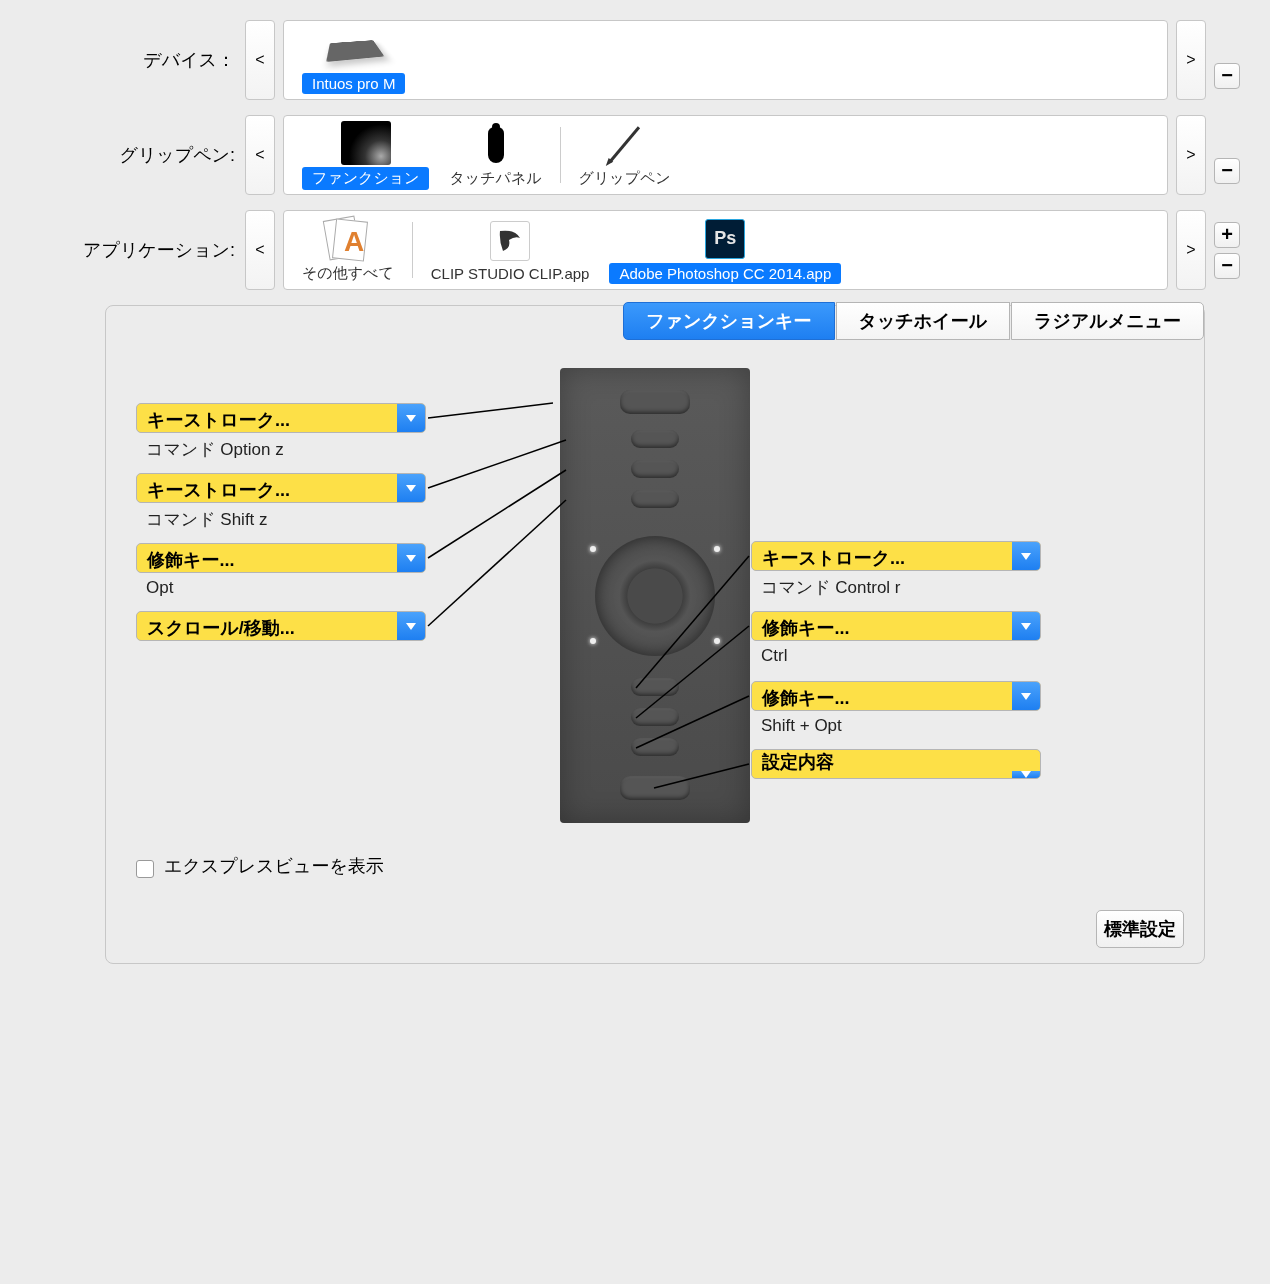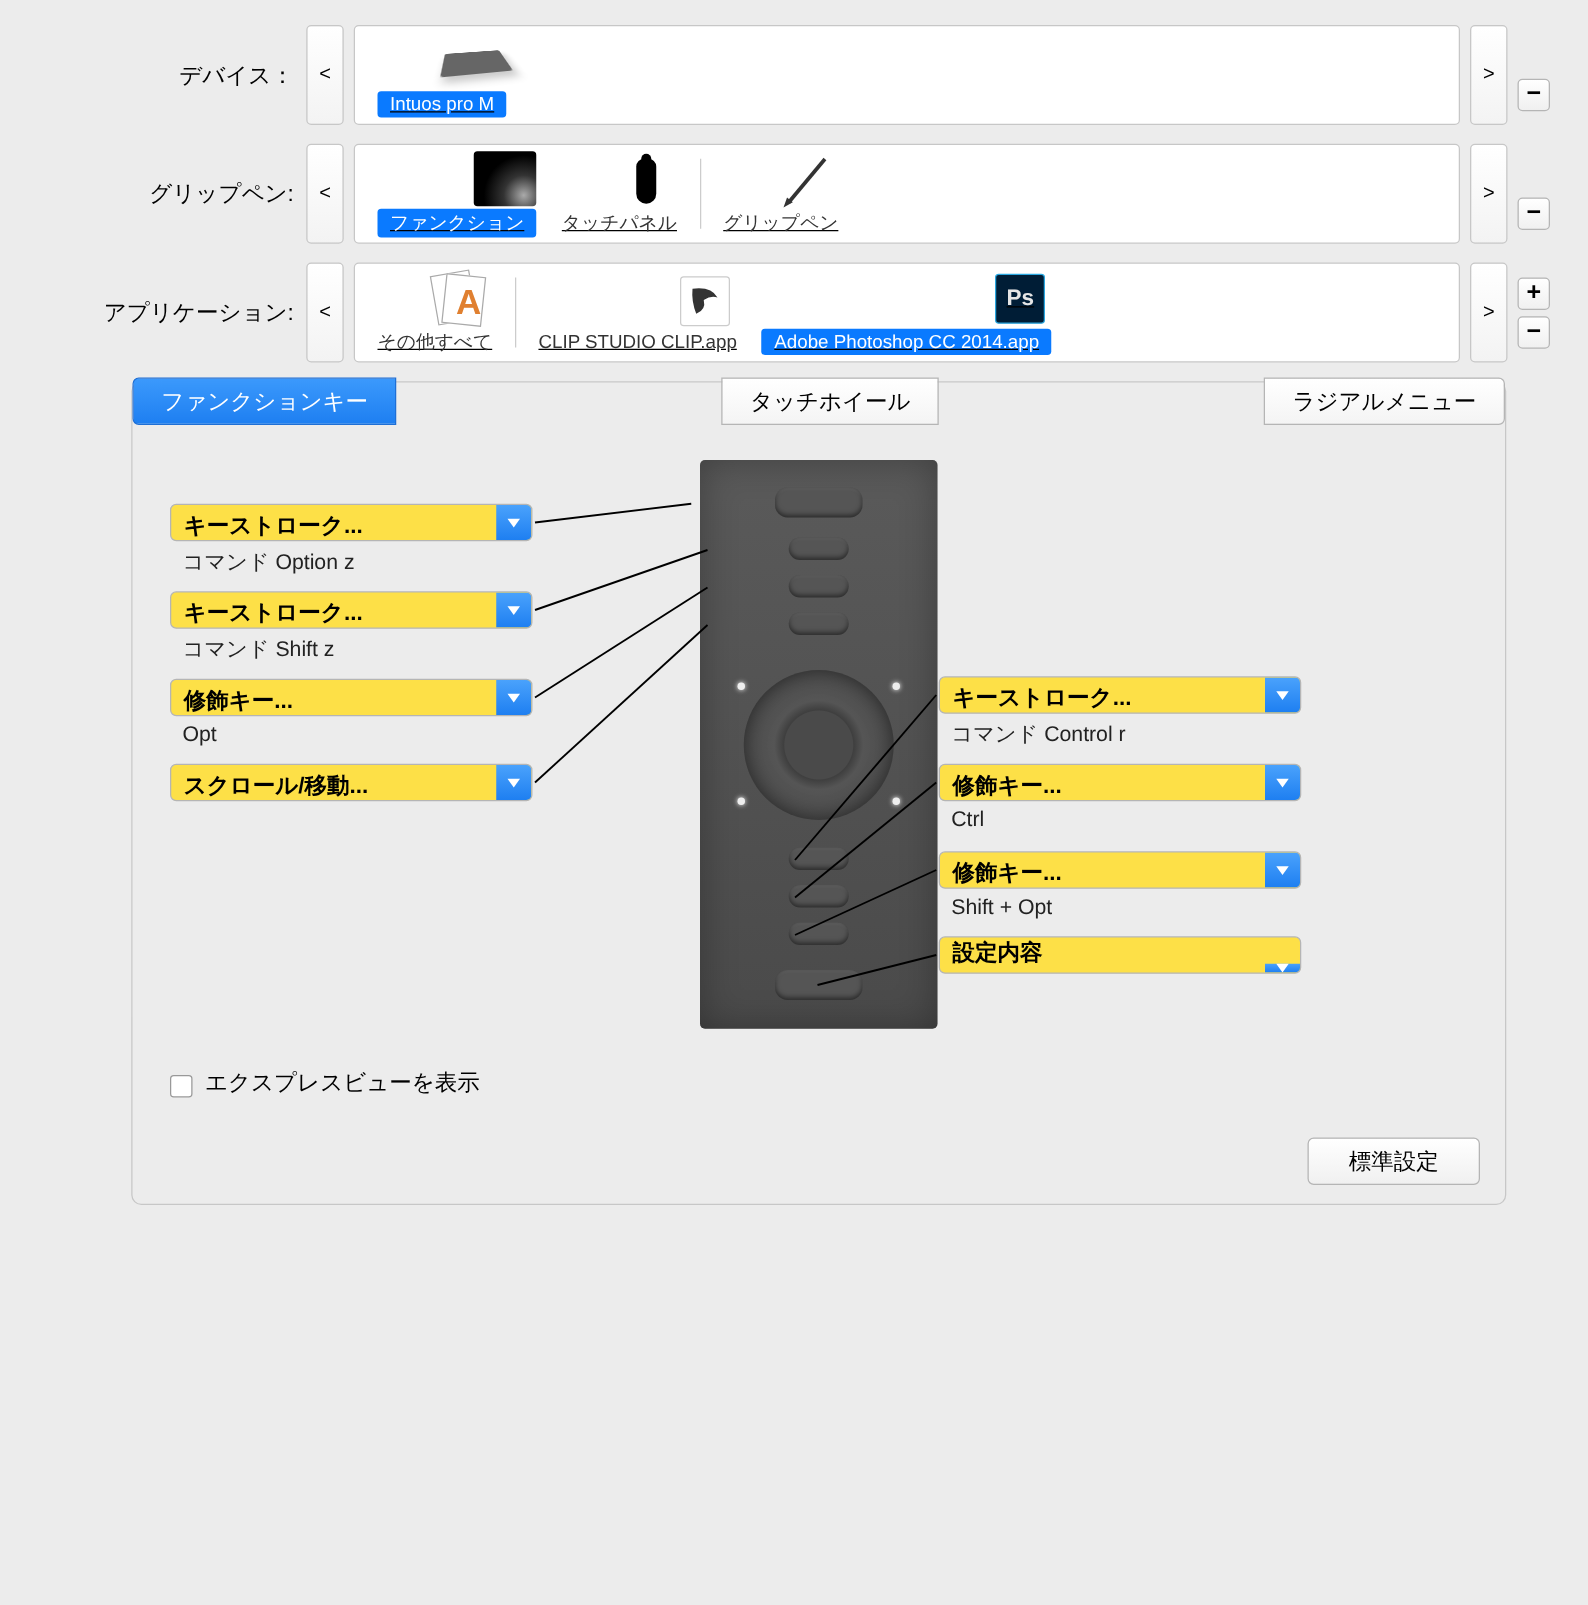--- a/index.html
+++ b/index.html
@@ -6,29 +6,29 @@
 body { font-family: "Hiragino Kaku Gothic Pro", "Helvetica Neue", sans-serif; background: #ececec; font-size: 14px; color: #000; }
 .wrap { width: 1270px; padding: 20px 30px; }
 
 
 .selrow { display: flex; align-items: center; margin-bottom: 15px; }
 .selrow-label { width: 215px; text-align: right; padding-right: 10px; font-size: 18px; }
 .nav-btn { width: 30px; height: 80px; background: linear-gradient(#fff,#f3f3f3); border: 1px solid #c7c7c7; border-radius: 4px; display: flex; align-items: center; justify-content: center; font-size: 16px; cursor: pointer; }
 .sel-body { flex: 1; height: 80px; background: #fff; border: 1px solid #c7c7c7; border-radius: 4px; margin: 0 8px; display: flex; align-items: center; padding: 0 8px; position: relative; }
 .plusminus { display: flex; flex-direction: column; gap: 5px; margin-left: 8px; }
 .sq-btn { width: 26px; height: 26px; background: linear-gradient(#fff,#f0f0f0); border: 1px solid #b5b5b5; border-radius: 4px; display: flex; align-items: center; justify-content: center; font-size: 20px; font-weight: bold; }
-.sel-item { display:flex; flex-direction:column; align-items:flex-end; margin: 0 10px; position: relative; text-decoration: underline; }
+.sel-item { display:flex; flex-direction:column; align-items:center; margin: 0 10px; position: relative; }
 .sel-item .icon-box { width: 50px; height: 44px; display:flex; align-items:center; justify-content:center; margin-bottom:2px; }
 .pill { background: #0a7aff; color:#fff; padding: 2px 10px; border-radius: 3px; font-size: 15px; white-space: nowrap; }
 .lbl { font-size: 15px; color:#333; white-space: nowrap; }
 .divider-v { width: 1px; height: 56px; background: #ccc; margin: 0 8px; }
 
 
 .panel { background: #ececec; border: 1px solid #c7c7c7; border-radius: 8px; margin: 0 35px 15px 75px; padding-bottom: 15px; position: relative; }
-.tab-row { display:flex; gap:1px; justify-content:space-between; margin-top: -1px; margin-bottom: 25px; }
+.tab-row { display:flex; gap:1px; justify-content:flex-end; margin-top: -1px; margin-bottom: 25px; font-weight: bold; }
 .tab { background: linear-gradient(#fff,#f4f4f4); border: 1px solid #b5b5b5; padding: 6px 22px; font-size: 18px; position: relative; top:-3px; }
 .tab:first-child { border-top-left-radius:5px; border-bottom-left-radius:5px; }
 .tab:last-child { border-top-right-radius:5px; border-bottom-right-radius:5px; }
 .tab.active { background: linear-gradient(#3b99fc,#1e7ff1); color:#fff; border-color:#1e6fd6; }
 
 .func-area { position: relative; height: 530px; }
 .tablet-mock { position: absolute; left: 50%; top: 0; transform: translateX(-50%); width: 190px; height: 455px; background: linear-gradient(#5a5a5a,#4a4a4a); border-radius: 4px; box-shadow: inset 0 0 30px rgba(0,0,0,0.3); }
 .mock-btn { position:absolute; left:50%; transform:translateX(-50%); width:70px; height:24px; background:#555; border-radius: 10px; box-shadow: inset 0 -2px 4px rgba(0,0,0,0.5), inset 0 2px 2px rgba(255,255,255,0.05); }
 .mock-btn.small { width:48px; height:18px; }
 .ring { position:absolute; left:50%; top: 168px; transform:translateX(-50%); width: 120px; height:120px; border-radius:50%; background: radial-gradient(circle at center, #4a4a4a 32%, #3f3f3f 33%, #555 42%, #4d4d4d 70%); box-shadow: inset 0 0 15px rgba(0,0,0,0.5); }
@@ -37,21 +37,21 @@
 .combo { position: absolute; display:flex; width:290px; height:30px; border:1px solid #b5b5b5; border-radius:5px; overflow:hidden; background:#fde047;font-weight:bold; }
 .combo .c-text { flex:1; padding:4px 10px; font-size:18px; white-space:nowrap; overflow:hidden; }
 .combo .c-arrow { width:28px; background:linear-gradient(#4aa2fc,#1e7ff1); display:flex; align-items:center; justify-content:center; }
 .combo .c-arrow::after { content:""; border-left:5px solid transparent; border-right:5px solid transparent; border-top:7px solid #fff; }
 .sub { position:absolute; font-size:17px; color:#222; }
 
 .line { position:absolute; stroke:#000; stroke-width:1.5; }
 
 .checkbox-row { display:flex; align-items:flex-end; gap:10px; padding-left:30px; margin-top: 5px; }
 .ck { width:18px; height:18px; background:#fff; border:1px solid #999; border-radius:3px; }
-.std-btn { position:absolute; right:20px; bottom:15px; background:linear-gradient(#fff,#f0f0f0); border:1px solid #b5b5b5; border-radius:5px; padding:6px 32px; font-size:18px; }
+.std-btn { position:absolute; right:20px; bottom:15px; background:linear-gradient(#fff,#f0f0f0); border:1px solid #b5b5b5; border-radius:5px; padding:6px 7px; font-size:18px;font-weight:bold; }
 
 .bottom-row { display:flex; gap:20px; padding-left:75px; align-items:center; }
 .btn { background:linear-gradient(#fff,#f0f0f0); border:1px solid #b5b5b5; border-radius:5px; padding:6px 30px; font-size:18px; }
 .help { width:26px; height:26px; border-radius:50%; border:1px solid #b5b5b5; background:#fff; color:#0a7aff; display:flex; align-items:center; justify-content:center; font-size:18px; margin-left:auto; margin-right:30px; }
 
 
 .tablet-icon { width:50px; height:30px; background:#666; border-radius:2px; transform: perspective(80px) rotateX(55deg) rotateZ(-8deg); box-shadow: 2px 6px 6px rgba(0,0,0,0.2); }
 .func-icon { width:50px; height:44px; background: radial-gradient(circle at 80% 80%, #aaa 0, #333 30%, #000 60%); border-radius:3px; }
 .touch-icon { width:16px; height:36px; background:#000; border-radius: 8px 8px 10px 10px; position:relative; }
 .touch-icon::before { content:""; position:absolute; top:-4px; left:4px; width:8px; height:8px; background:#000; border-radius:50%; }

